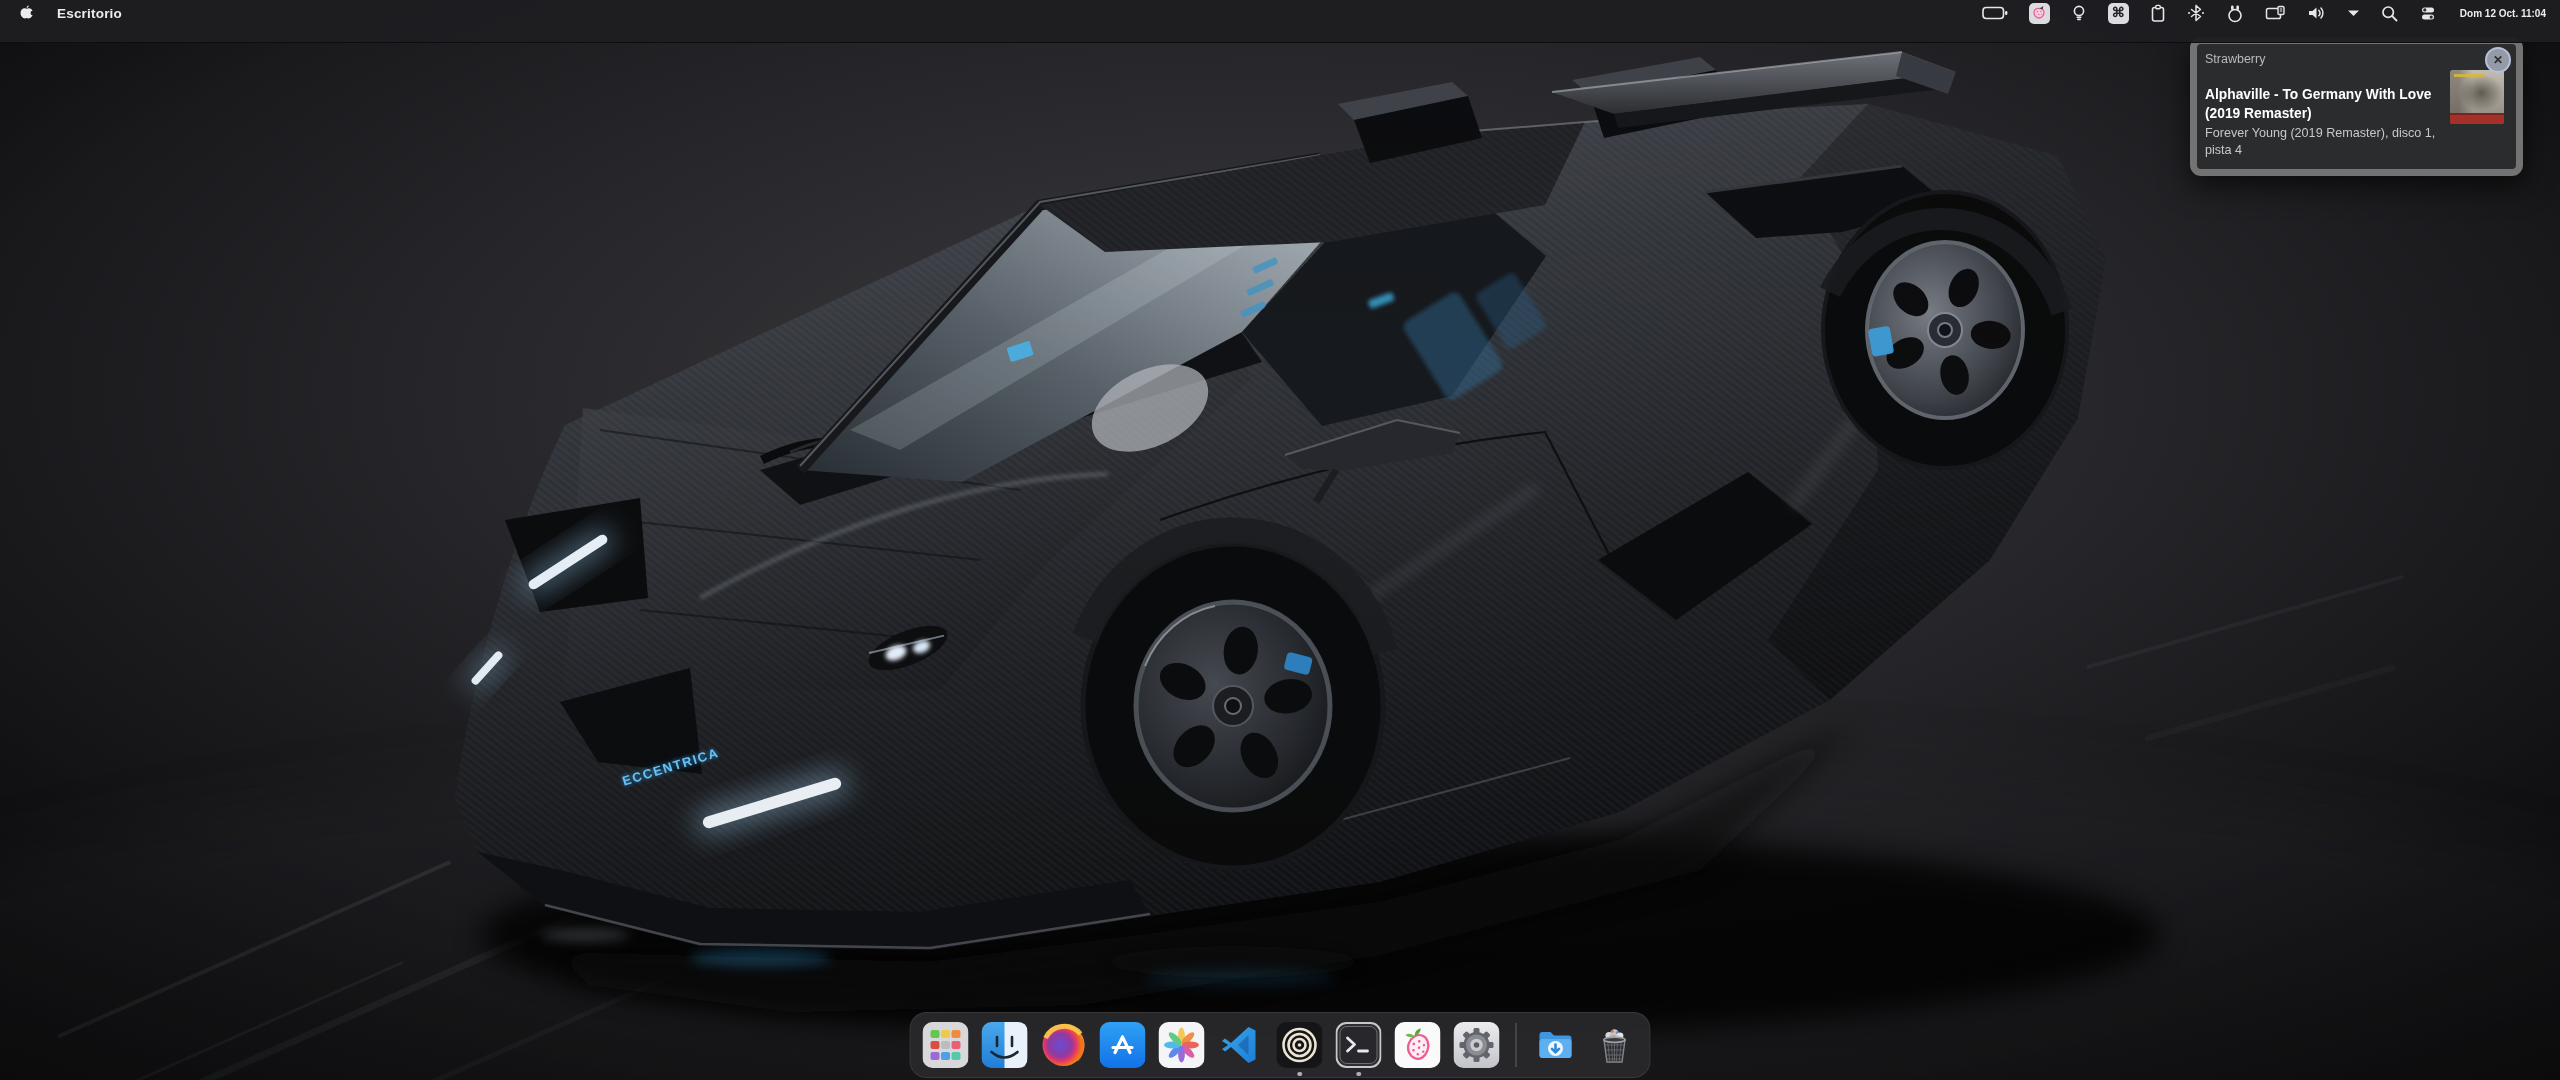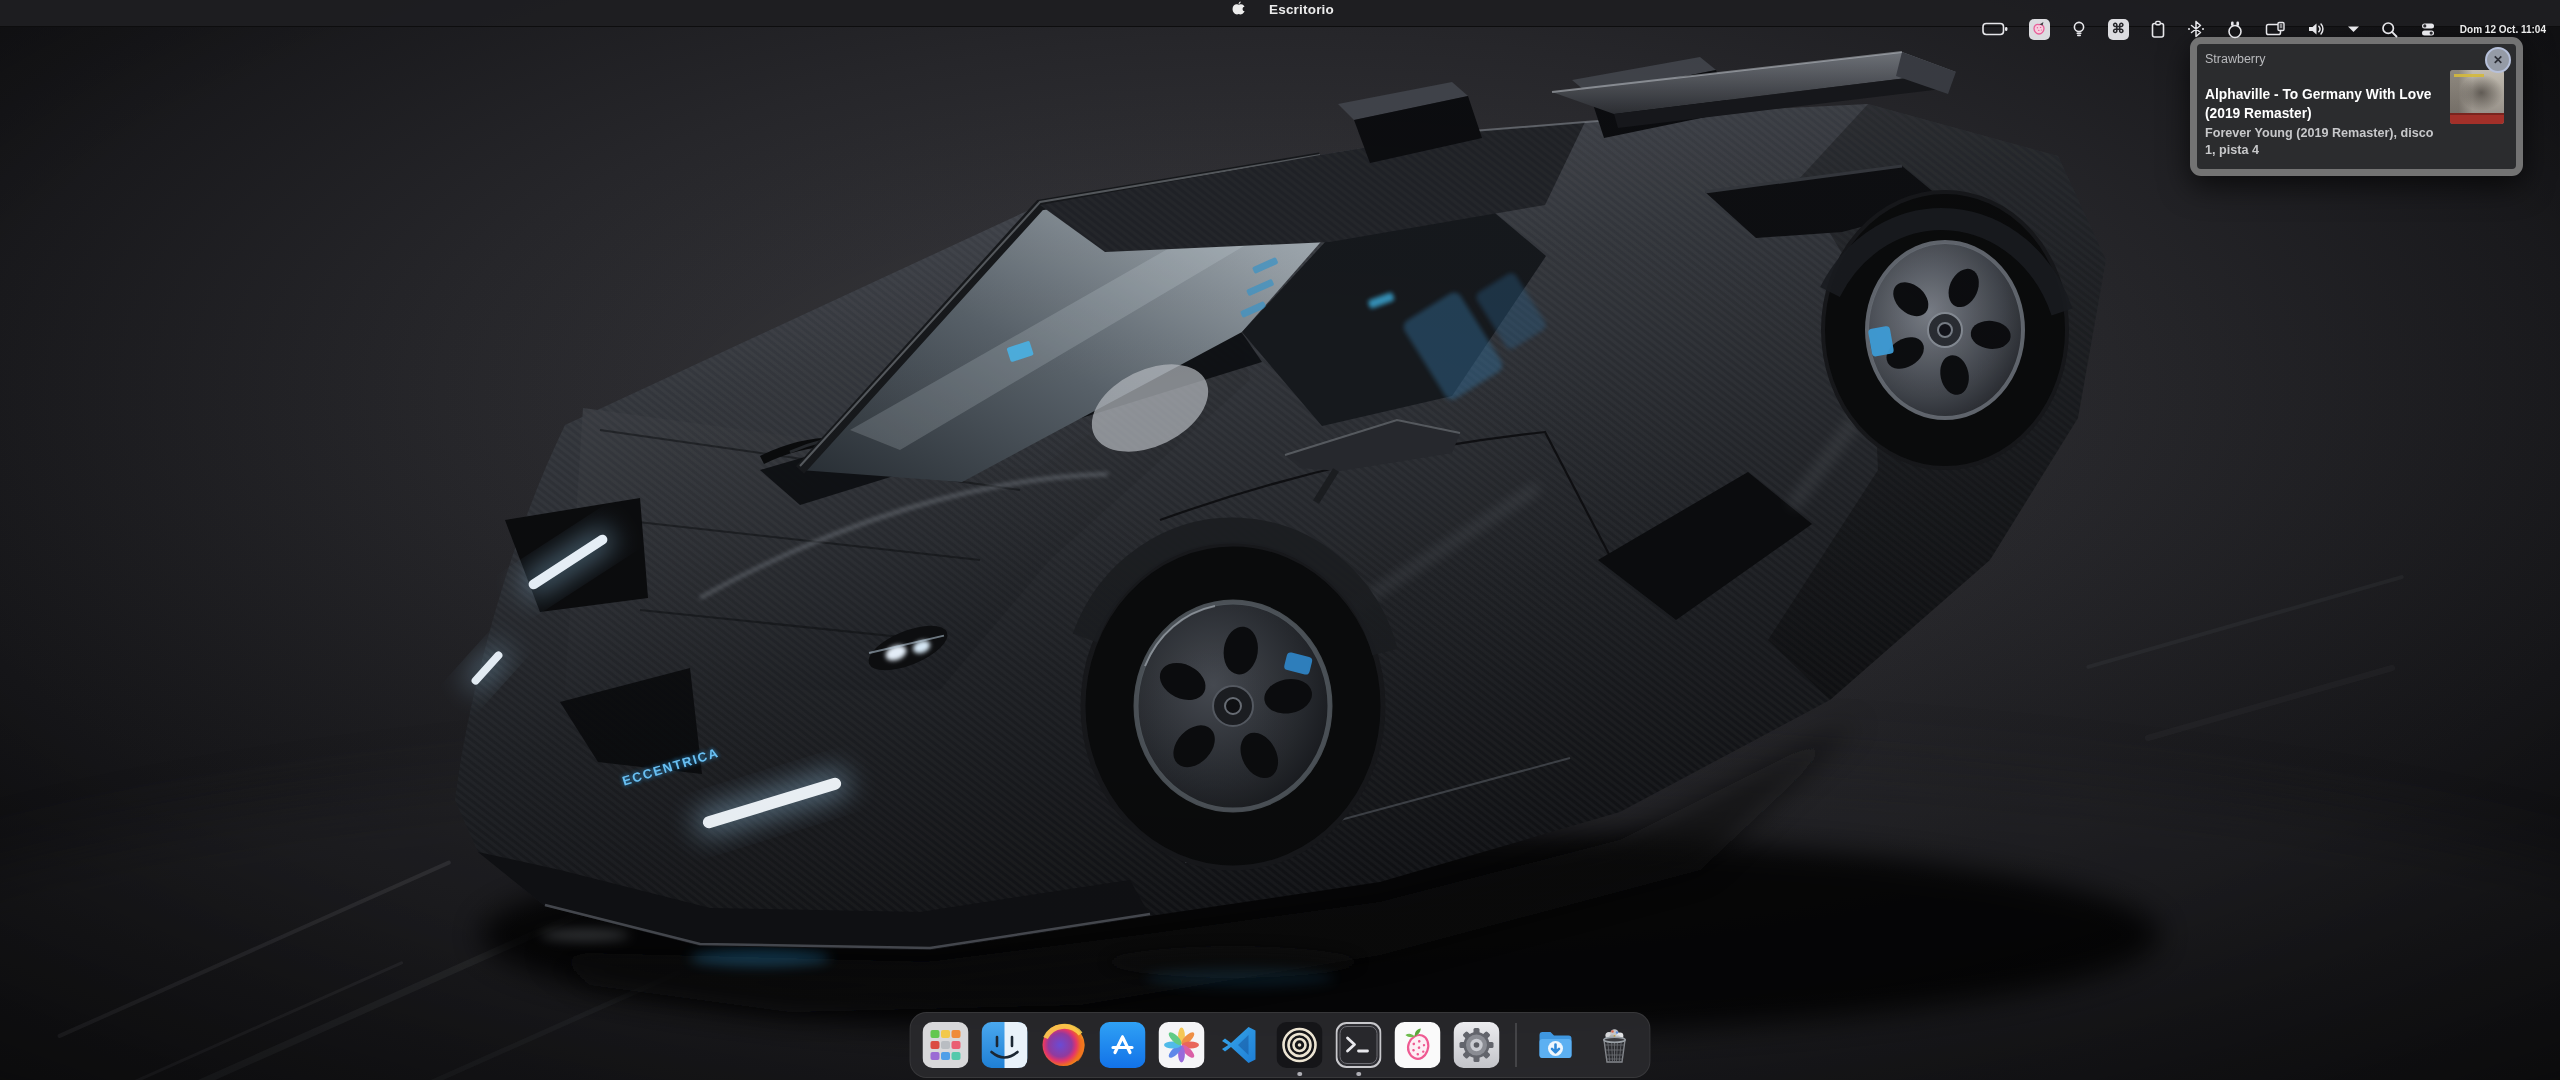--- a/index.html
+++ b/index.html
@@ -3,40 +3,40 @@
 <meta charset="utf-8">
 <style>
   html,body{margin:0;padding:0;background:#000;}
   .screen{position:relative;width:2560px;height:1080px;overflow:hidden;
     font-family:"Liberation Sans",sans-serif;background:#141416;}
   .wallpaper{position:absolute;inset:0;z-index:0;}
 
   
   .menubar{position:absolute;top:0;left:0;right:0;height:26px;z-index:30;
     background:rgba(30,30,33,0.97);border-bottom:1px solid rgba(0,0,0,0.55);
-    display:flex;align-items:center;padding:0 14px 0 18px;color:#ececec;flex-direction:column;}
+    display:flex;align-items:center;padding:0 14px 16px 18px;color:#ececec;}
   .mb-left{display:flex;align-items:center;gap:22px;}
   .apple{width:17px;height:18px;display:flex;align-items:center;}
   .mb-app{font-size:13.5px;font-weight:bold;letter-spacing:.2px;}
   .mb-right{margin-left:auto;display:flex;align-items:center;gap:21px;}
   .tray-item{display:flex;align-items:center;justify-content:center;height:22px;}
   .tray-box{width:21px;height:21px;border-radius:5px;background:#dcdce0;
     display:flex;align-items:center;justify-content:center;}
   .cmd-glyph{font-size:13.5px;color:#242428;font-weight:bold;line-height:1;}
   .mb-clock{font-size:10px;font-weight:bold;white-space:nowrap;margin-left:2px;}
 
   
   .notification{position:absolute;top:37px;right:37px;width:333px;min-height:110px;z-index:20;
     background:#2b2c2e;border:7px solid #737373;border-radius:11px;
     box-shadow:0 10px 30px rgba(0,0,0,.65);padding:8px 12px 10px 8px;box-sizing:border-box;}
   .na-app{font-size:12.5px;color:#b9babd;margin:0 0 4px 0;}
   .na-row{display:flex;align-items:flex-start;}
   .na-texts{flex:1;min-width:0;padding-right:8px;}
   .na-title{font-size:13.8px;font-weight:bold;color:#fff;line-height:1.35;margin:16px 0 2px 0;}
-  .na-body{font-size:12.6px;color:#c7c8ca;line-height:1.35;font-weight:bold;}
+  .na-body{font-size:12.6px;color:#c7c8ca;line-height:1.35;}
   .na-art{width:54px;height:54px;border-radius:3px;flex:0 0 auto;position:relative;overflow:hidden;
     background:linear-gradient(180deg,#c2bcb1 0%,#a49e95 55%,#8e8881 100%);}
   .na-art::before{content:"";position:absolute;inset:0;
     background:radial-gradient(ellipse 62% 52% at 58% 42%,rgba(35,30,26,.55),transparent 65%),
                linear-gradient(90deg,rgba(60,54,48,.38) 0 16%,transparent 42%);}
   .na-art::after{content:"";position:absolute;left:0;right:0;bottom:0;height:11px;background:#a33029;
     box-shadow:inset 0 2px 0 rgba(0,0,0,.25);}
   .na-art .art-mark{position:absolute;top:4px;left:4px;width:30px;height:3px;background:#d4b93c;opacity:.9;}
   .na-close{position:absolute;top:3px;right:5px;width:22px;height:22px;border-radius:50%;
     background:#959ba6;border:2px solid #b6c0da;color:#2b2d34;font-size:12px;font-weight:bold;

